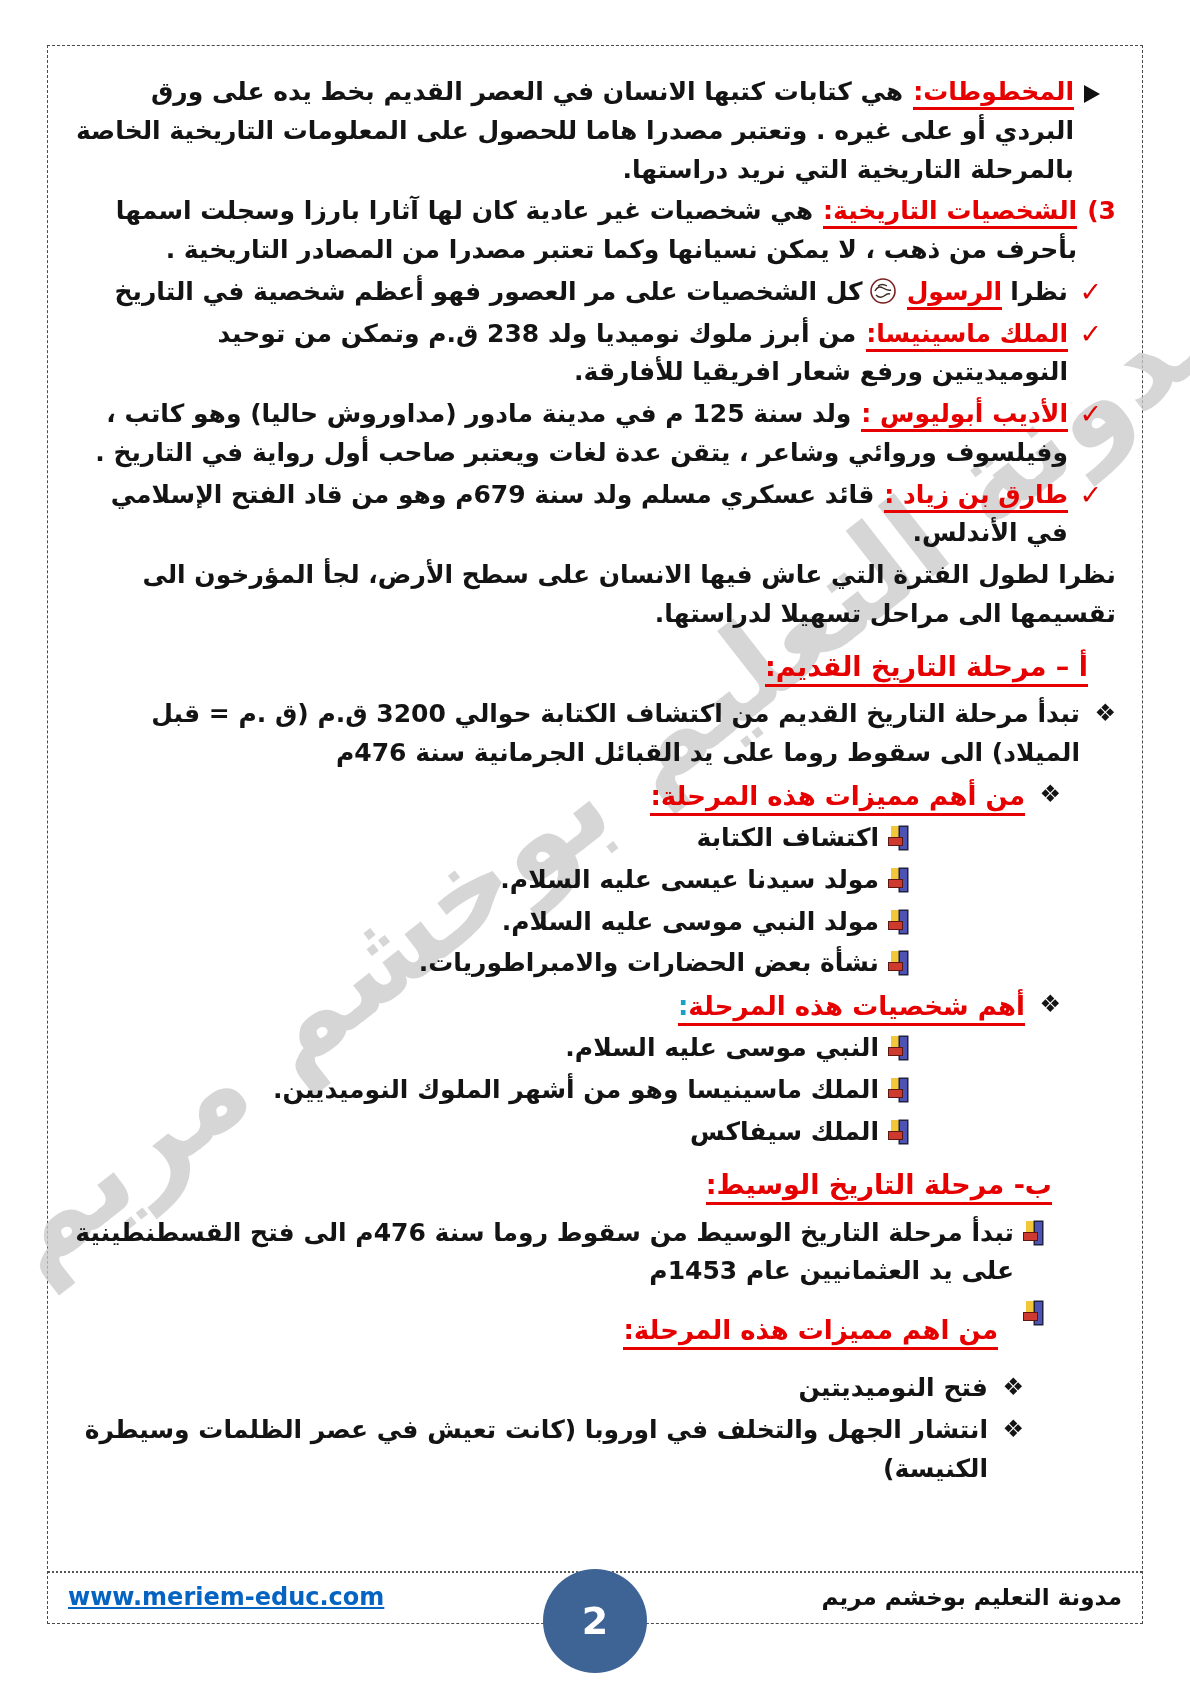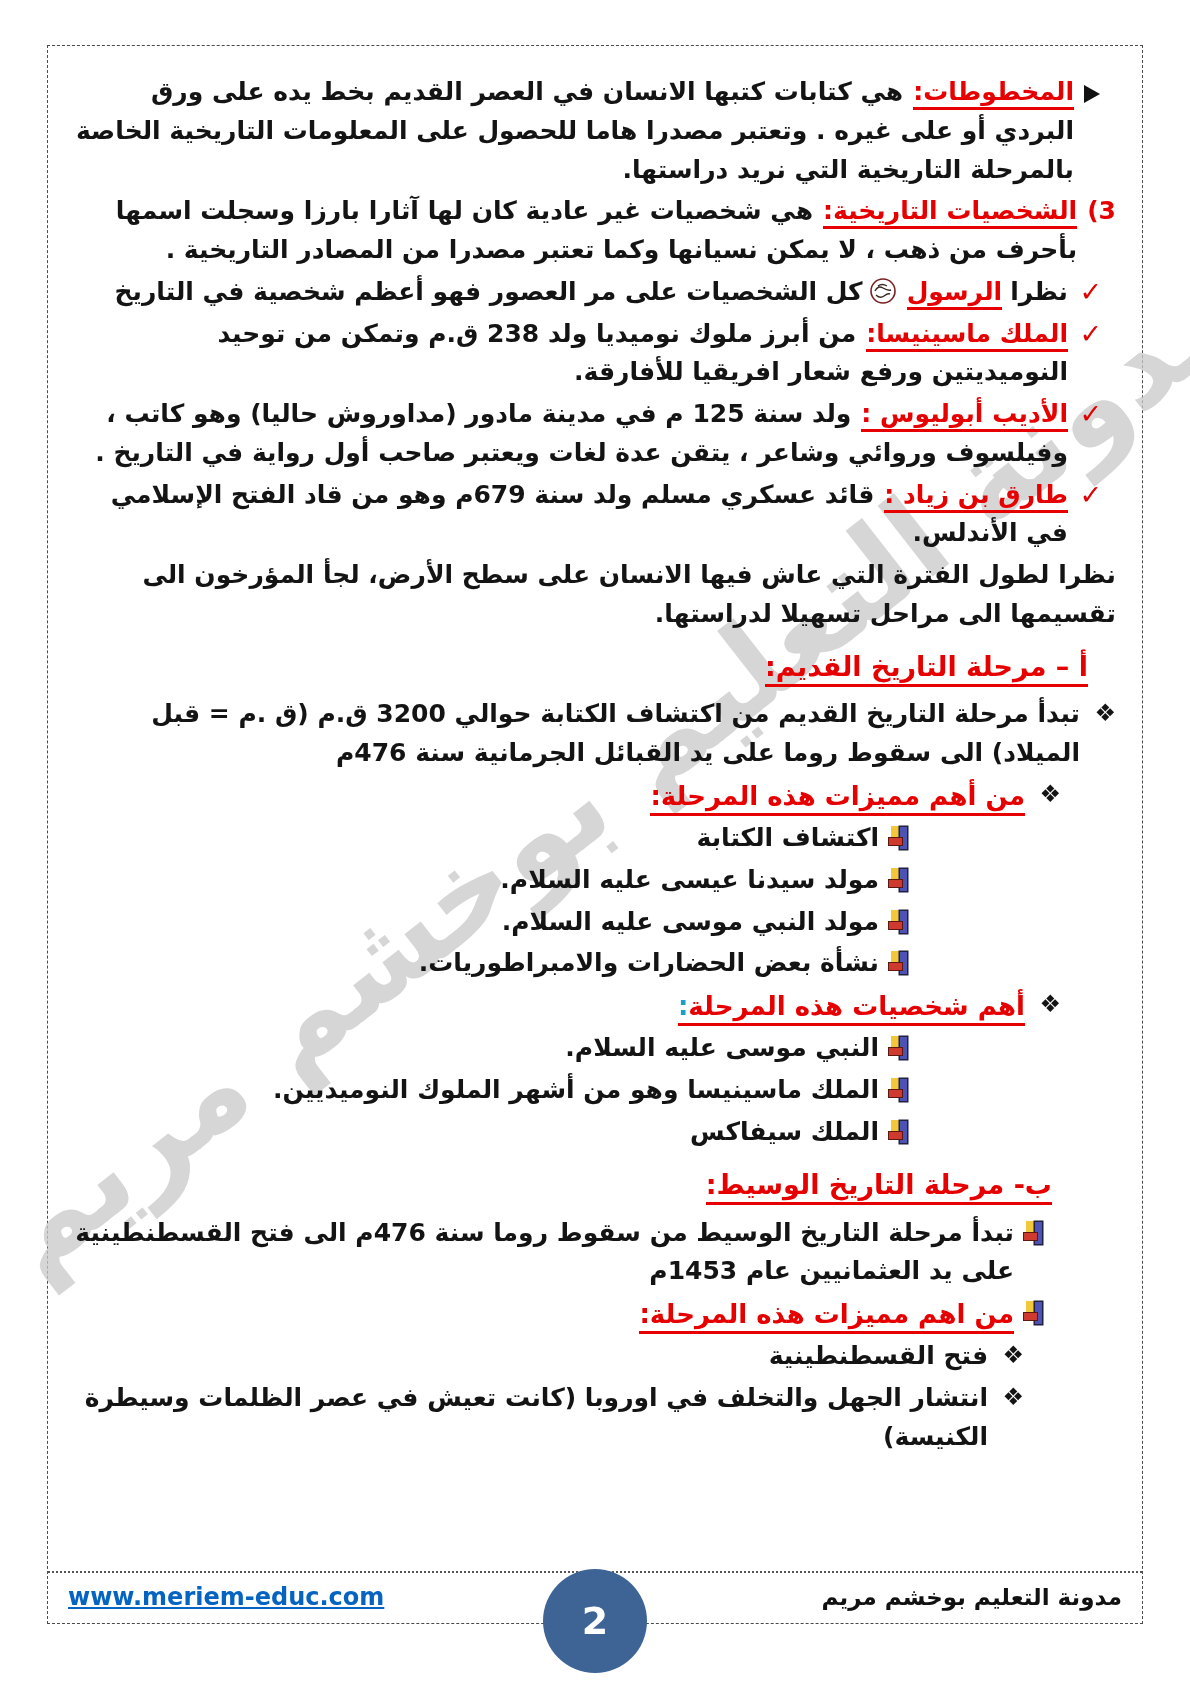--- a/index.html
+++ b/index.html
@@ -180,26 +180,26 @@
           </span>
         <p class="grow">تبدأ مرحلة التاريخ الوسيط من سقوط روما سنة 476م الى فتح القسطنطينية على يد العثمانيين عام 1453م</p>
       </div>
 
       <div class="row indent-med">
         <span class="plus-icon">
             <i class="pi-y"></i>
             <i class="pi-b"></i>
             <i class="pi-r"></i>
           </span>
-        <p class="grow red-head" style="margin:0;font-size:26px;"><span class="u-red">من اهم مميزات هذه المرحلة:</span></p>
+        <p class="grow red-head" style="margin:16px;font-size:26px;"><span class="u-red">من اهم مميزات هذه المرحلة:</span></p>
       </div>
 
       <div class="row indent-med2">
         <span class="diamond">❖</span>
-        <p class="grow">فتح القسطنطينية</p>
+        <p class="grow">فتح النوميديتين</p>
       </div>
       <div class="row indent-med2">
         <span class="diamond">❖</span>
         <p class="grow">انتشار الجهل والتخلف في اوروبا (كانت تعيش في عصر الظلمات وسيطرة الكنيسة)</p>
       </div>
 
     </div>
 
     <div class="footer">
       <div class="footer-row">

